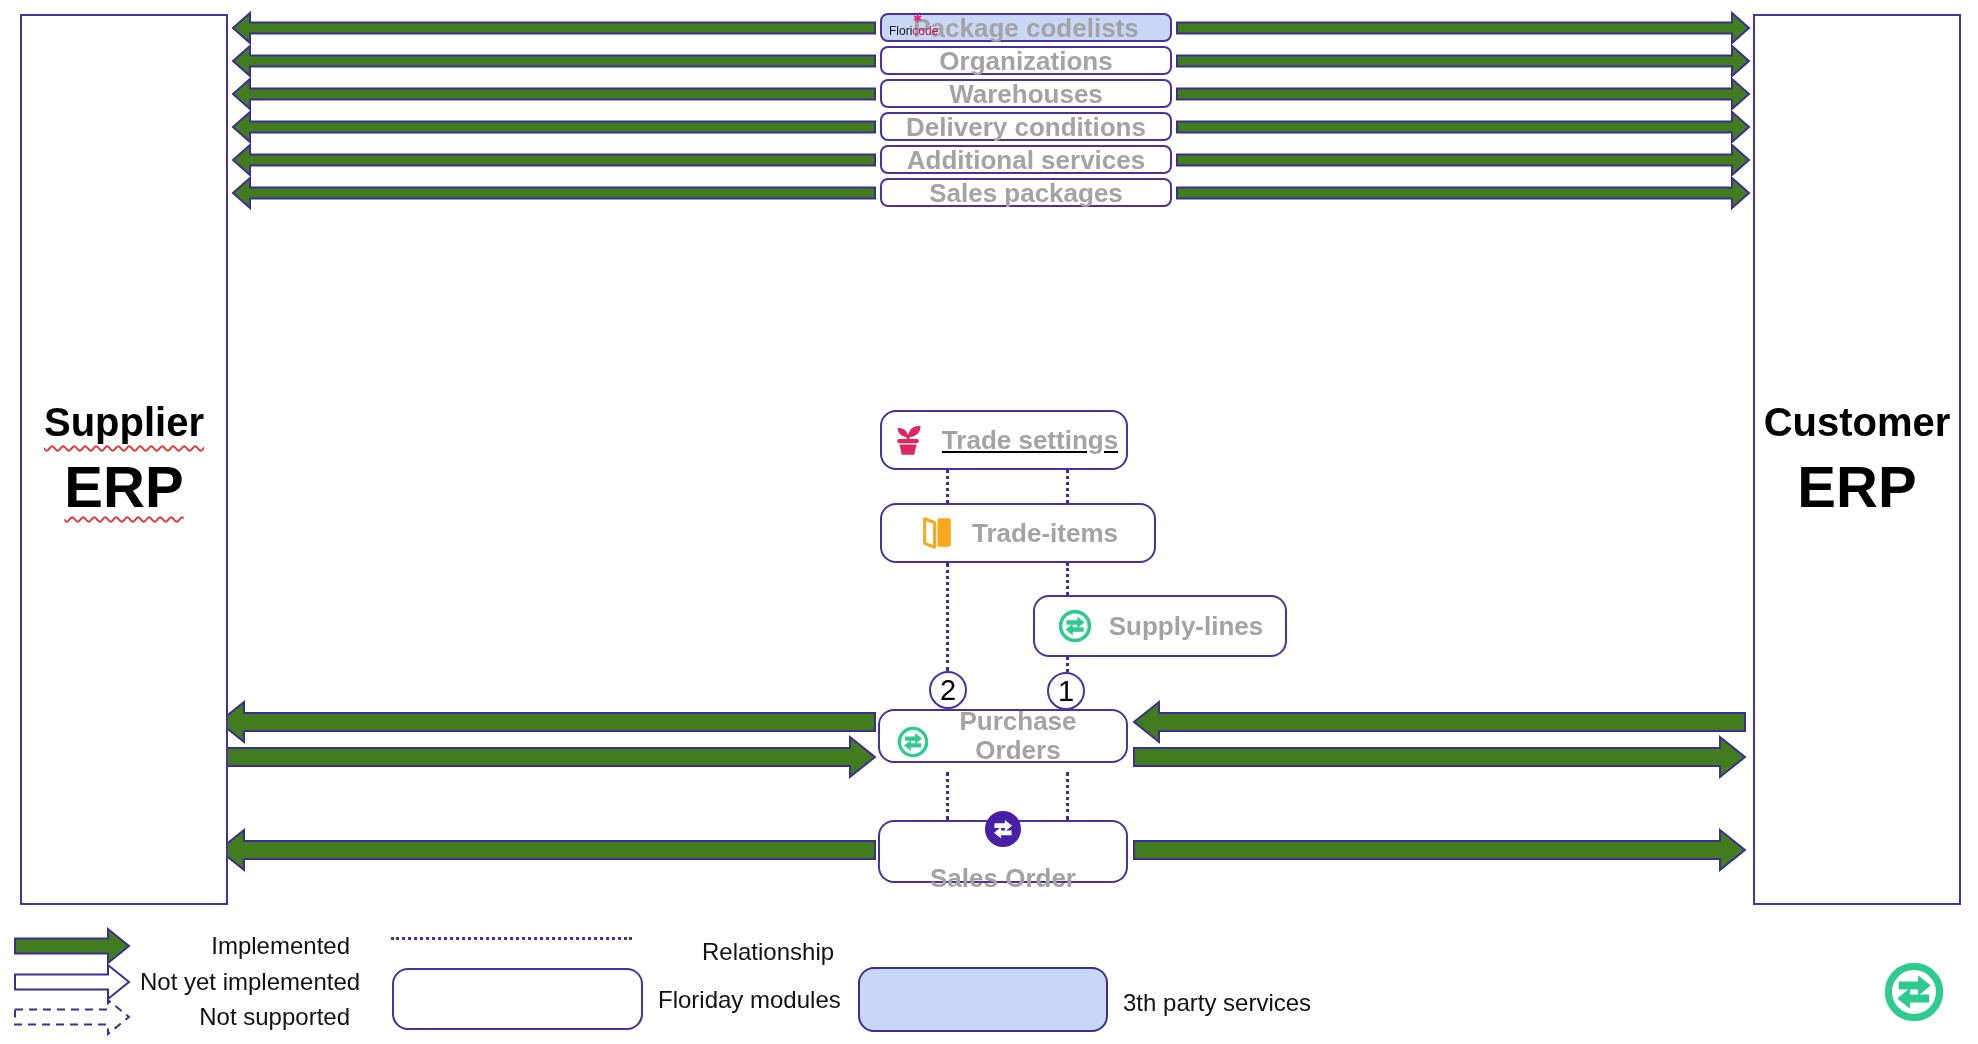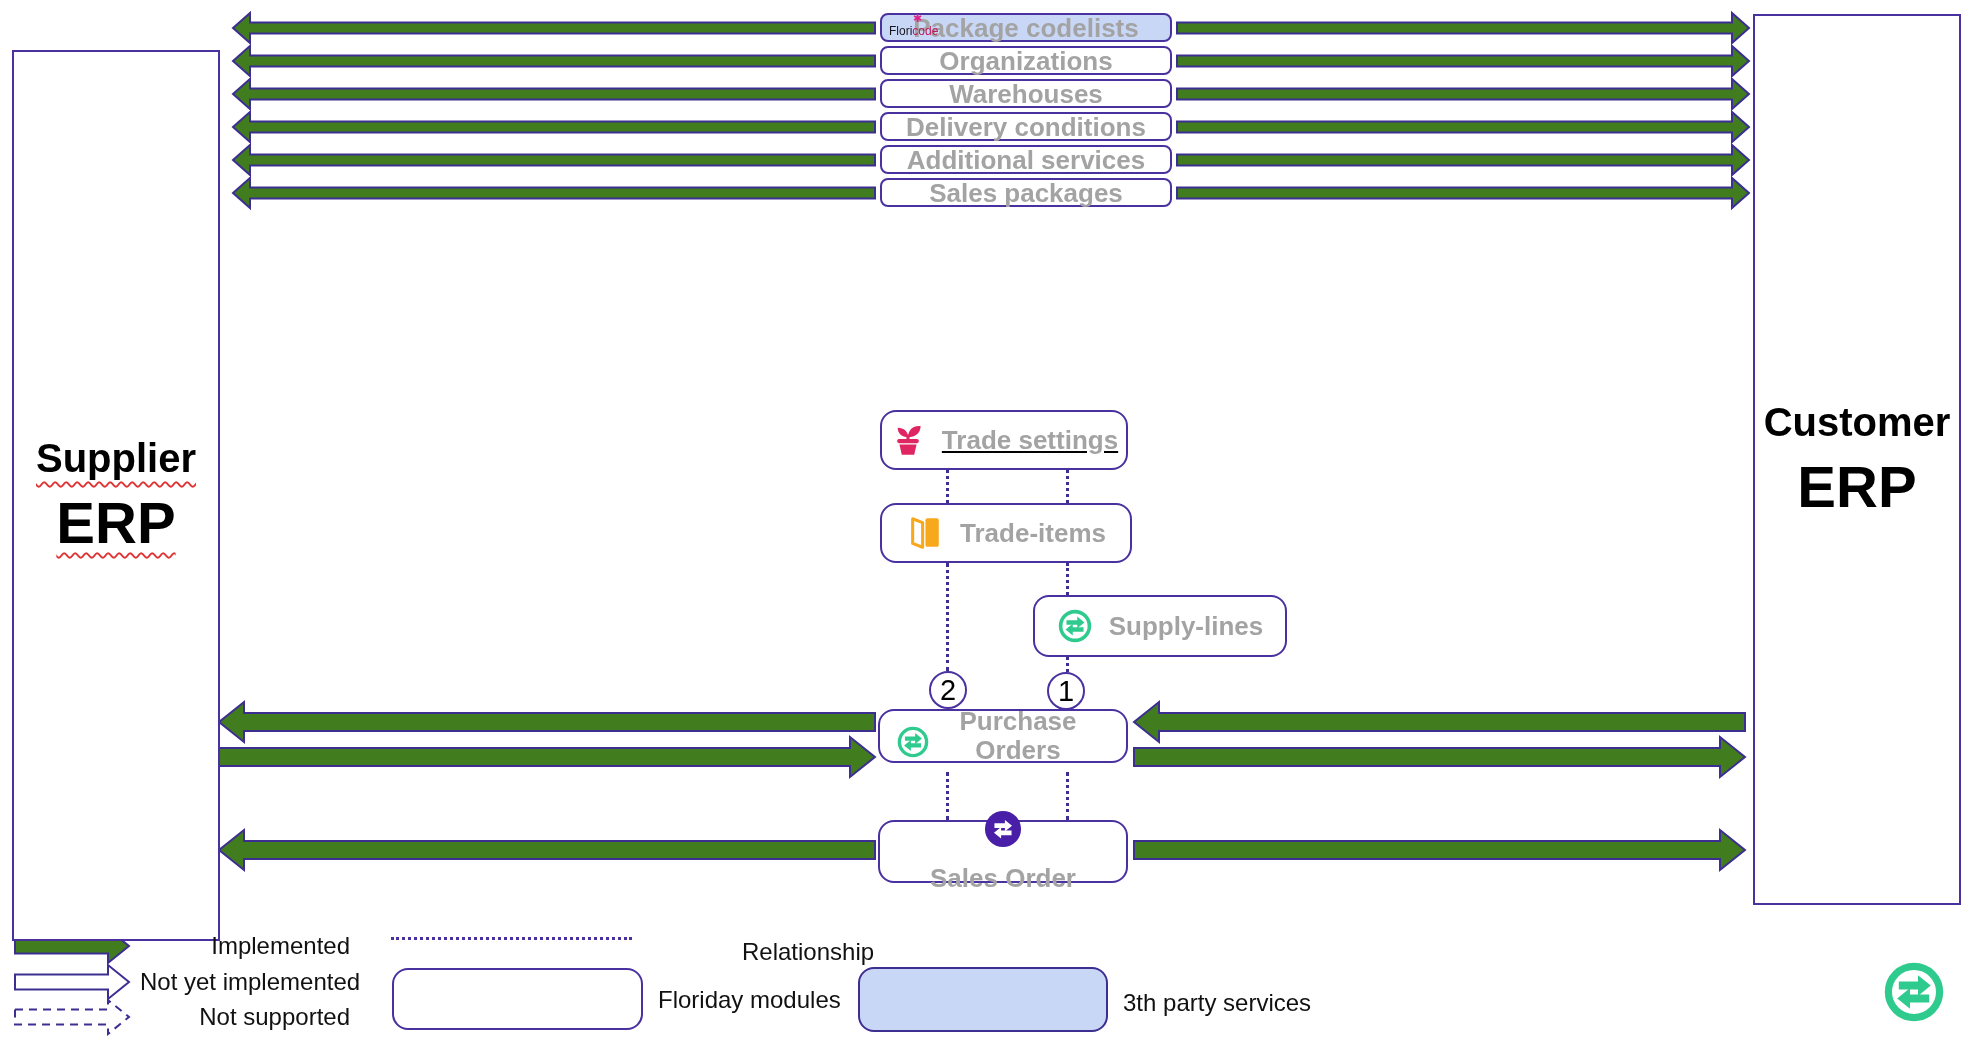--- a/index.html
+++ b/index.html
@@ -4,21 +4,21 @@
 <style>
   * { margin:0; padding:0; box-sizing:border-box; }
   html,body { background:#fff; }
   body { font-family:"Liberation Sans", sans-serif; }
   .canvas { position:relative; width:1978px; height:1044px; background:#fff; overflow:hidden; }
 
   
   .erp-box { position:absolute; top:14px; width:208px; height:891px; background:#fff;
              border:2px solid #4a31a0; display:flex; flex-direction:column;
              align-items:center; justify-content:center; gap:14px; }
-  #supplier-box { left:12px;margin-top:36px; }
+  #supplier-box { left:20px; }
   #customer-box { left:1753px; }
   .erp-title { font-size:40px; font-weight:bold; color:#000; line-height:1.05; }
   .erp-sub   { font-size:58px; font-weight:bold; color:#000; line-height:1.05; }
   .misspelled { text-decoration-line:underline; text-decoration-style:wavy;
                 text-decoration-color:#e03434; text-decoration-thickness:2px;
                 text-underline-offset:9px; text-decoration-skip-ink:none; }
 
   
   .tmod { position:absolute; left:880px; width:292px; height:29px; background:#fff;
           border:2px solid #4a31a0; border-radius:8px;
@@ -31,21 +31,21 @@
   .floricode b { color:#16161f; font-weight:normal; }
   .floricode em { color:#be185d; font-style:normal; }
   .flori-spark { position:absolute; top:-12px; left:24px; color:#e0218a; font-size:11px; }
 
   
   .mid-box { position:absolute; background:#fff; border:2px solid #4a31a0; border-radius:16px;
              display:flex; align-items:center; justify-content:center; gap:16px; }
   .mid-label { font-size:26px; font-weight:bold; color:#a3a3a3; text-align:center;
                line-height:1.1; white-space:nowrap; }
   #trade-settings { left:880px; top:410px; width:248px; height:60px;text-decoration:underline; }
-  #trade-items    { left:880px; top:503px; width:252px; height:60px; }
+  #trade-items    { left:880px; top:503px; width:276px; height:60px; }
   #supply-lines   { left:1033px; top:595px; width:254px; height:62px; }
   #purchase-orders{ left:878px; top:709px; width:250px; height:54px; }
   #sales-order    { left:878px; top:820px; width:250px; height:63px;flex-direction:column; }
   #purchase-orders .mid-label { margin-left:30px; }
 
   
   .dotline { position:absolute; width:0; border-left:3px dotted #3d2e91; }
   .dotline-h { position:absolute; height:0; border-top:3px dotted #4a31a0; }
 
   .num-circle { position:absolute; width:38px; height:38px; background:#fff;
@@ -233,21 +233,21 @@
   </div>
   <div class="num-circle" style="left:1047px;top:672px">
     <span>1</span>
   </div>
 
   <div class="legend-label right-align" style="left:140px;top:932px;width:210px">Implemented</div>
   <div class="legend-label right-align" style="left:140px;top:968px;width:210px">Not yet implemented</div>
   <div class="legend-label right-align" style="left:140px;top:1003px;width:210px">Not supported</div>
 
   <div class="dotline-h" style="left:391px;top:937px;width:241px"></div>
-  <div class="legend-label" style="left:742px;top:938px">Relationship</div>
+  <div class="legend-label" style="left:702px;top:938px">Relationship</div>
 
   <div class="legend-box" id="floriday-modules-box"></div>
   <div class="legend-label" style="left:658px;top:986px">Floriday modules</div>
 
   <div class="legend-box" id="third-party-box"></div>
   <div class="legend-label" style="left:1123px;top:989px">3th party services</div>
 
   <svg class="abs" style="left:1882px;top:960px" width="64" height="64" viewBox="0 0 40 40">
     <circle cx="20" cy="20" r="16" fill="none" stroke="#2fcb8e" stroke-width="4.5"></circle>
     <path d="M10.5 13.5 H22.5 V9.5 L30.5 16 L22.5 22.5 V18.5 H10.5 Z" fill="#2fcb8e"></path>

